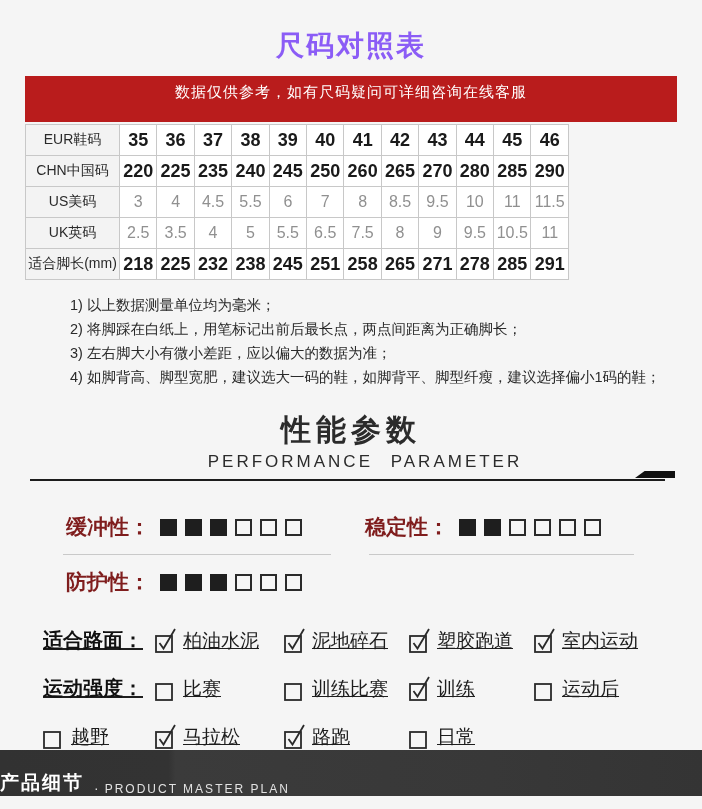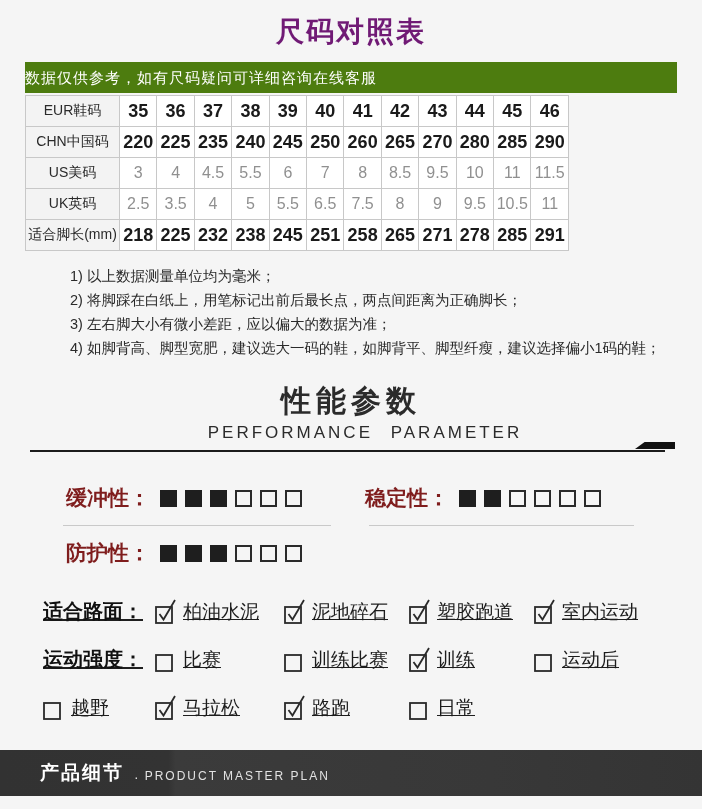--- a/index.html
+++ b/index.html
@@ -9,31 +9,32 @@
     background:#f5f5f5;
     font-family:"Liberation Sans","DejaVu Sans",sans-serif;
     color:#1e1e1e;
     position:relative;
     overflow:hidden;
   }
 
   
   .page-title {
     text-align:center;
-    padding-top:13px;
+    padding-top:27px;
     font-size:28px;
     font-weight:bold;
     letter-spacing:2px;
-    color:#701a75;
+    color:#8b5cf6;
   }
   .notice-bar {
     margin:11px 25px 0 25px;
-    background:#4d7c0f;
+    background:#b91c1c;
     color:#ffffff;
-    height:31px;
+    text-align:center;
+    height:46px;
     line-height:31px;
     font-size:15px;
     letter-spacing:1px;
   }
   table.size-table {
     margin:2px 25px 0 25px;
     width:544px;
     border-collapse:collapse;
     table-layout:fixed;
     background:#ffffff;
@@ -160,22 +161,21 @@
   .opt-text { font-size:19px; color:#1c1c1c; }
 
   
   .footer-bar {
     position:absolute;
     left:0; right:0;
     top:750px;
     height:46px;
     background:linear-gradient(90deg,#323232 0%,#333333 24%,#3b3b3b 25%,#383838 70%,#343434 100%);
     display:flex;
-    align-items:center;
-    padding-left:40px;
+    align-items:flex-end;
     color:#ffffff;
   }
   .footer-title {
     font-size:19px;
     font-weight:bold;
     letter-spacing:2px;
   }
   .footer-sep {
     font-size:14px;
     color:#dddddd;

